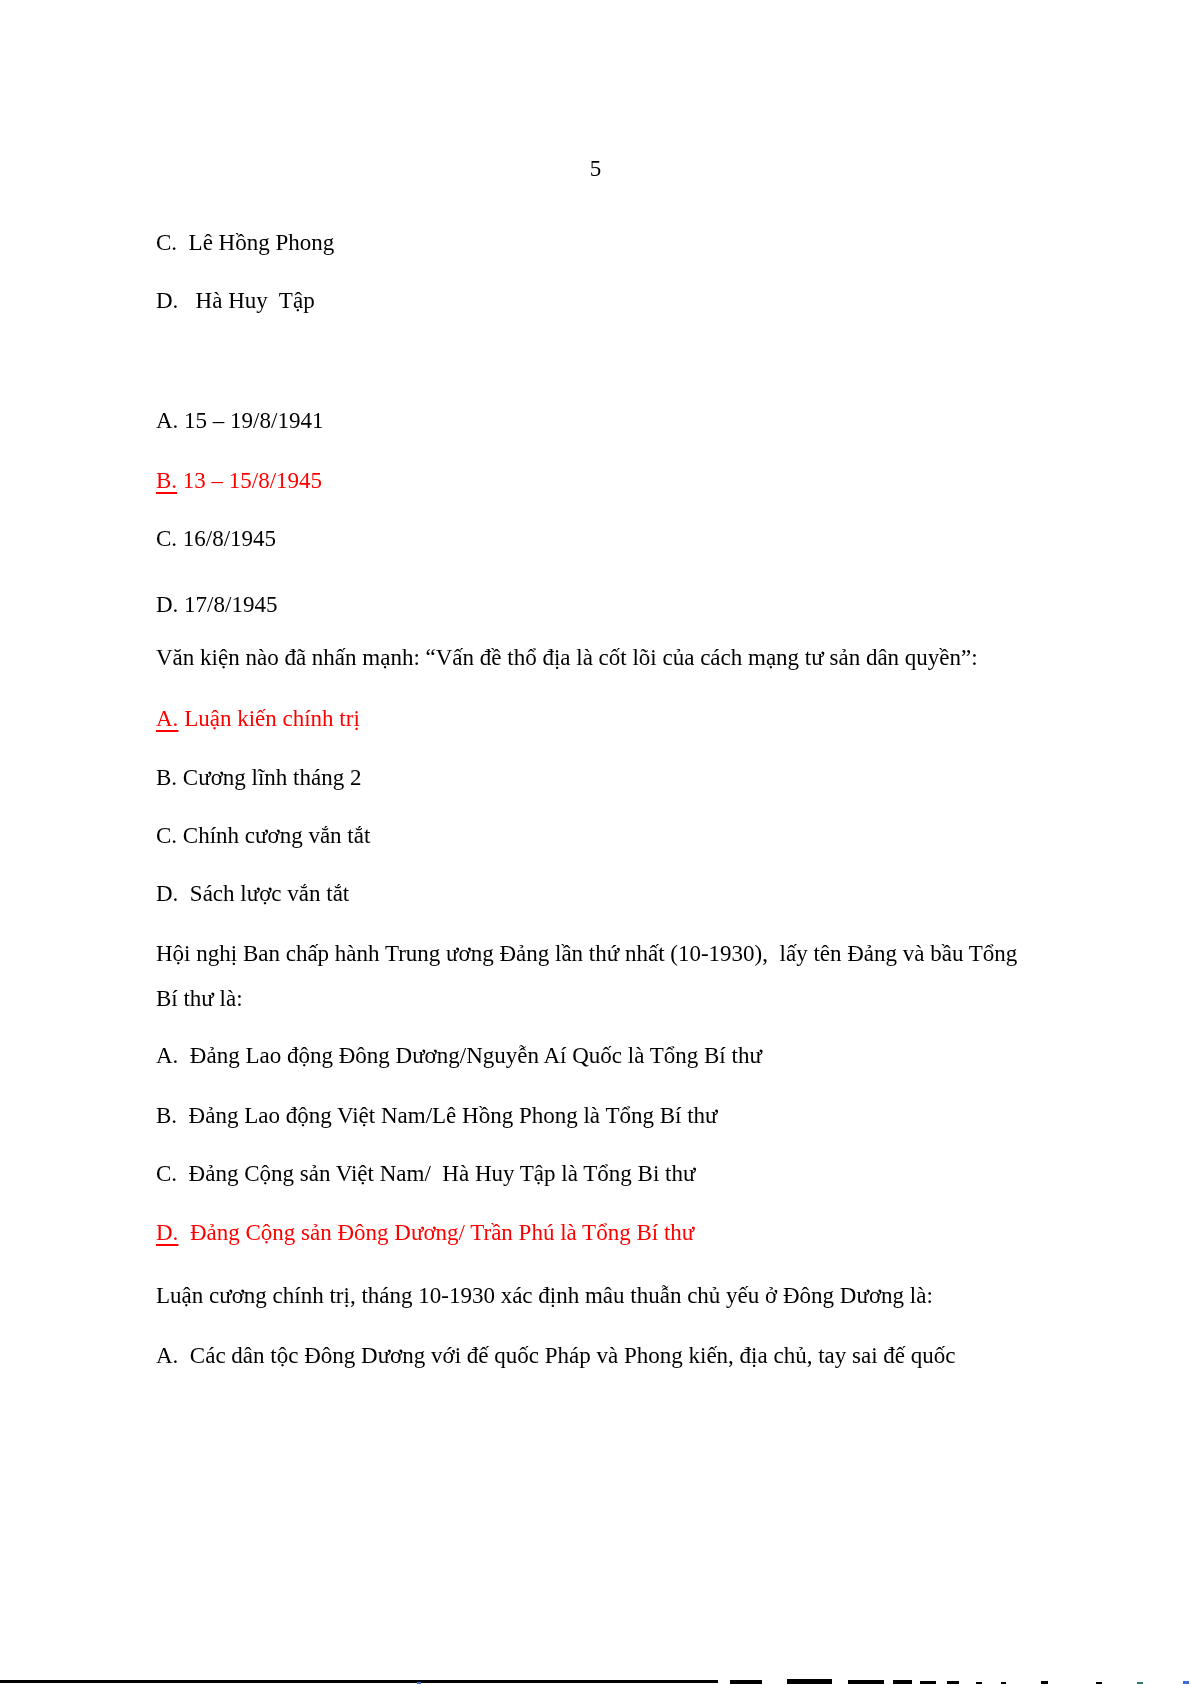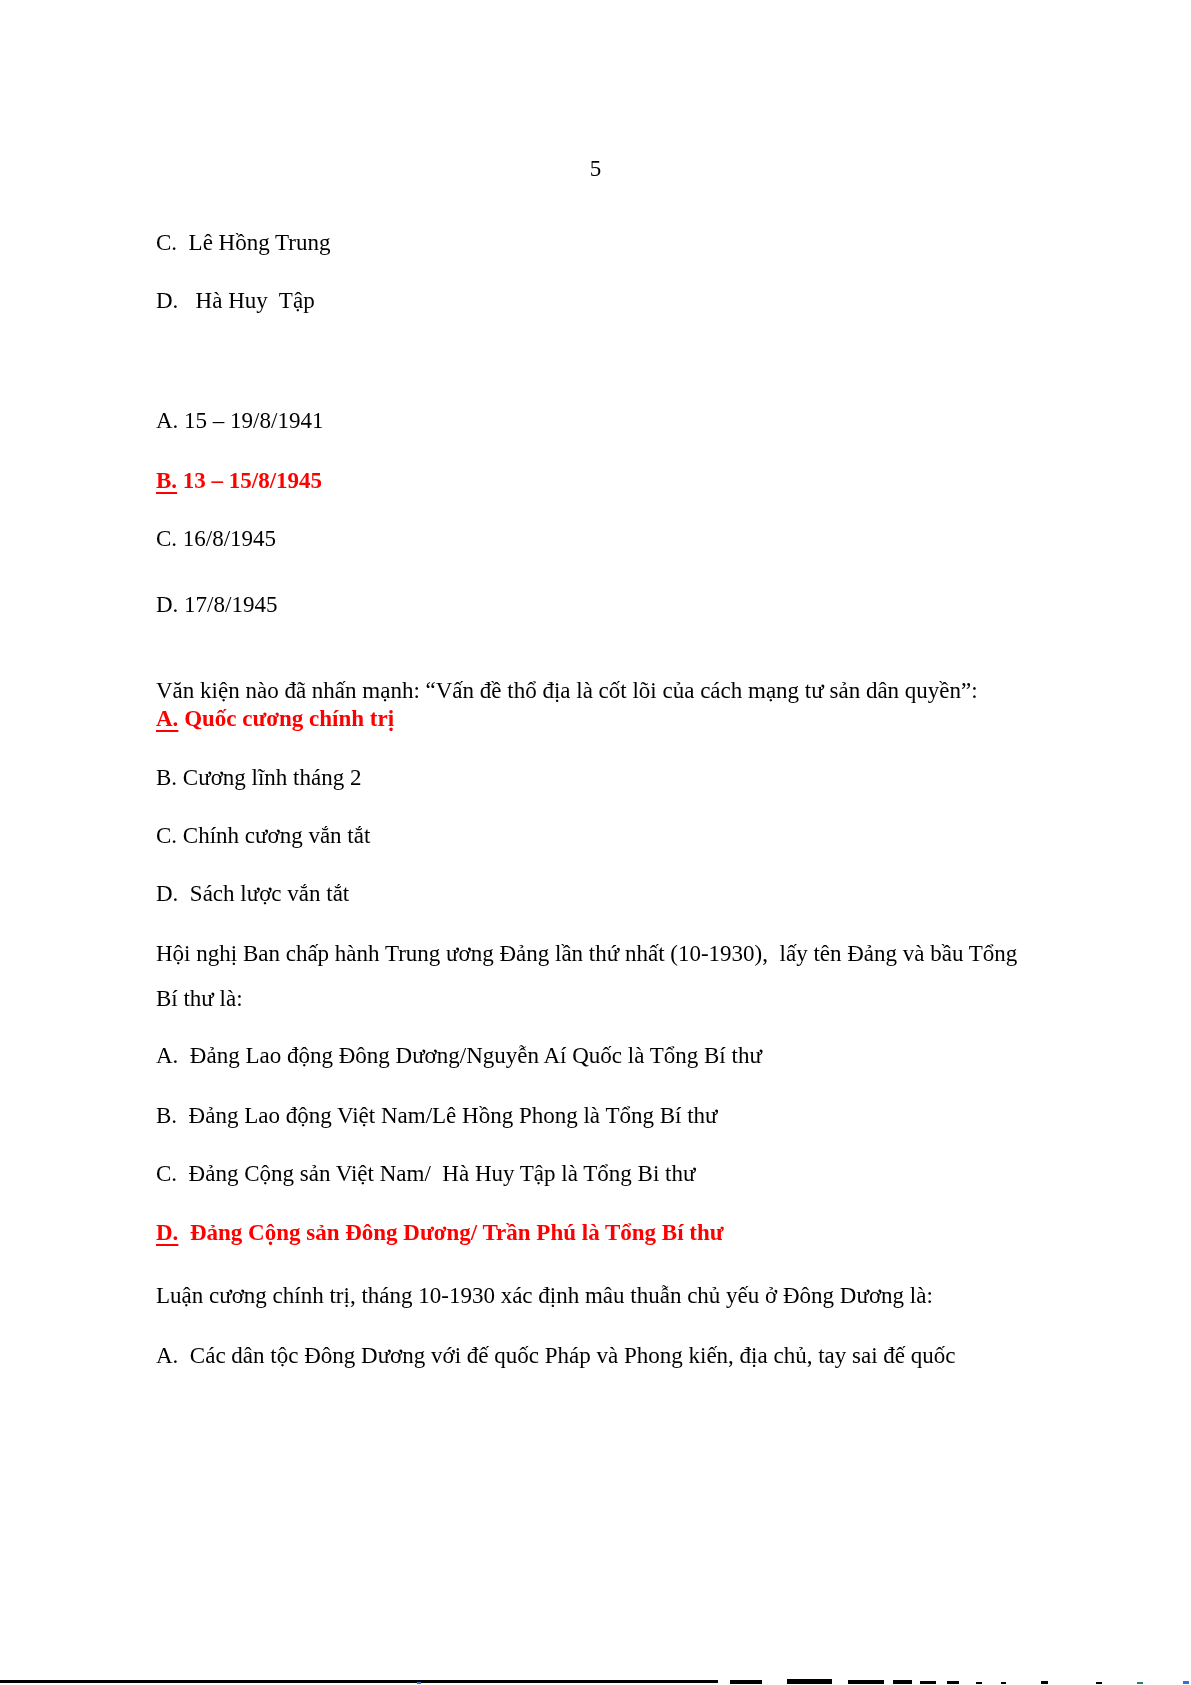--- a/index.html
+++ b/index.html
@@ -13,47 +13,47 @@
   .page { position: absolute; inset: 0; }
   .line {
     position: absolute;
     left: 156px;
     font-size: 23px;
     line-height: 34px;
     white-space: pre;
     color: var(--ink, #000000);
   }
   .center { left: 0; width: 100%; text-align: center; }
-  .red { color: var(--red, #ff0000); font-weight: bold; }
+  .red { color: var(--red, #ff0000); }
   .u { text-decoration: underline; text-underline-offset: 4px; text-decoration-thickness: 2px; }
   .bottom-rule {
     position: absolute;
     left: 0; top: 1680px;
     width: 718px; height: 3px;
     background: var(--ink, #000000);
   }
   .frag { position: absolute; background: var(--ink, #000000); }
 </style>
 </head>
 <body>
 
 <div class="page">
 
   <div class="line center" style="top:152px">5</div>
 
-  <div class="line" style="top:226px">C.  Lê Hồng Trung</div>
+  <div class="line" style="top:226px">C.  Lê Hồng Phong</div>
   <div class="line" style="top:284px">D.   Hà Huy  Tập</div>
 
   <div class="line" style="top:404px">A. 15 – 19/8/1941</div>
   <div class="line red" style="top:464px"><span class="u">B.</span><span> 13 – 15/8/1945</span></div>
   <div class="line" style="top:522px">C. 16/8/1945</div>
   <div class="line" style="top:588px">D. 17/8/1945</div>
 
-  <div class="line" style="top:674px">Văn kiện nào đã nhấn mạnh: “Vấn đề thổ địa là cốt lõi của cách mạng tư sản dân quyền”:</div>
-  <div class="line red" style="top:702px"><span class="u">A.</span><span> Quốc cương chính trị</span></div>
+  <div class="line" style="top:641px">Văn kiện nào đã nhấn mạnh: “Vấn đề thổ địa là cốt lõi của cách mạng tư sản dân quyền”:</div>
+  <div class="line red" style="top:702px"><span class="u">A.</span><span> Luận kiến chính trị</span></div>
   <div class="line" style="top:761px">B. Cương lĩnh tháng 2</div>
   <div class="line" style="top:819px">C. Chính cương vắn tắt</div>
   <div class="line" style="top:877px">D.  Sách lược vắn tắt</div>
 
   <div class="line" style="top:937px">Hội nghị Ban chấp hành Trung ương Đảng lần thứ nhất (10-1930),  lấy tên Đảng và bầu Tổng</div>
   <div class="line" style="top:982px">Bí thư là:</div>
   <div class="line" style="top:1039px">A.  Đảng Lao động Đông Dương/Nguyễn Aí Quốc là Tổng Bí thư</div>
   <div class="line" style="top:1099px">B.  Đảng Lao động Việt Nam/Lê Hồng Phong là Tổng Bí thư</div>
   <div class="line" style="top:1157px">C.  Đảng Cộng sản Việt Nam/  Hà Huy Tập là Tổng Bi thư</div>
   <div class="line red" style="top:1216px"><span class="u">D.</span><span>  Đảng Cộng sản Đông Dương/ Trần Phú là Tổng Bí thư</span></div>

